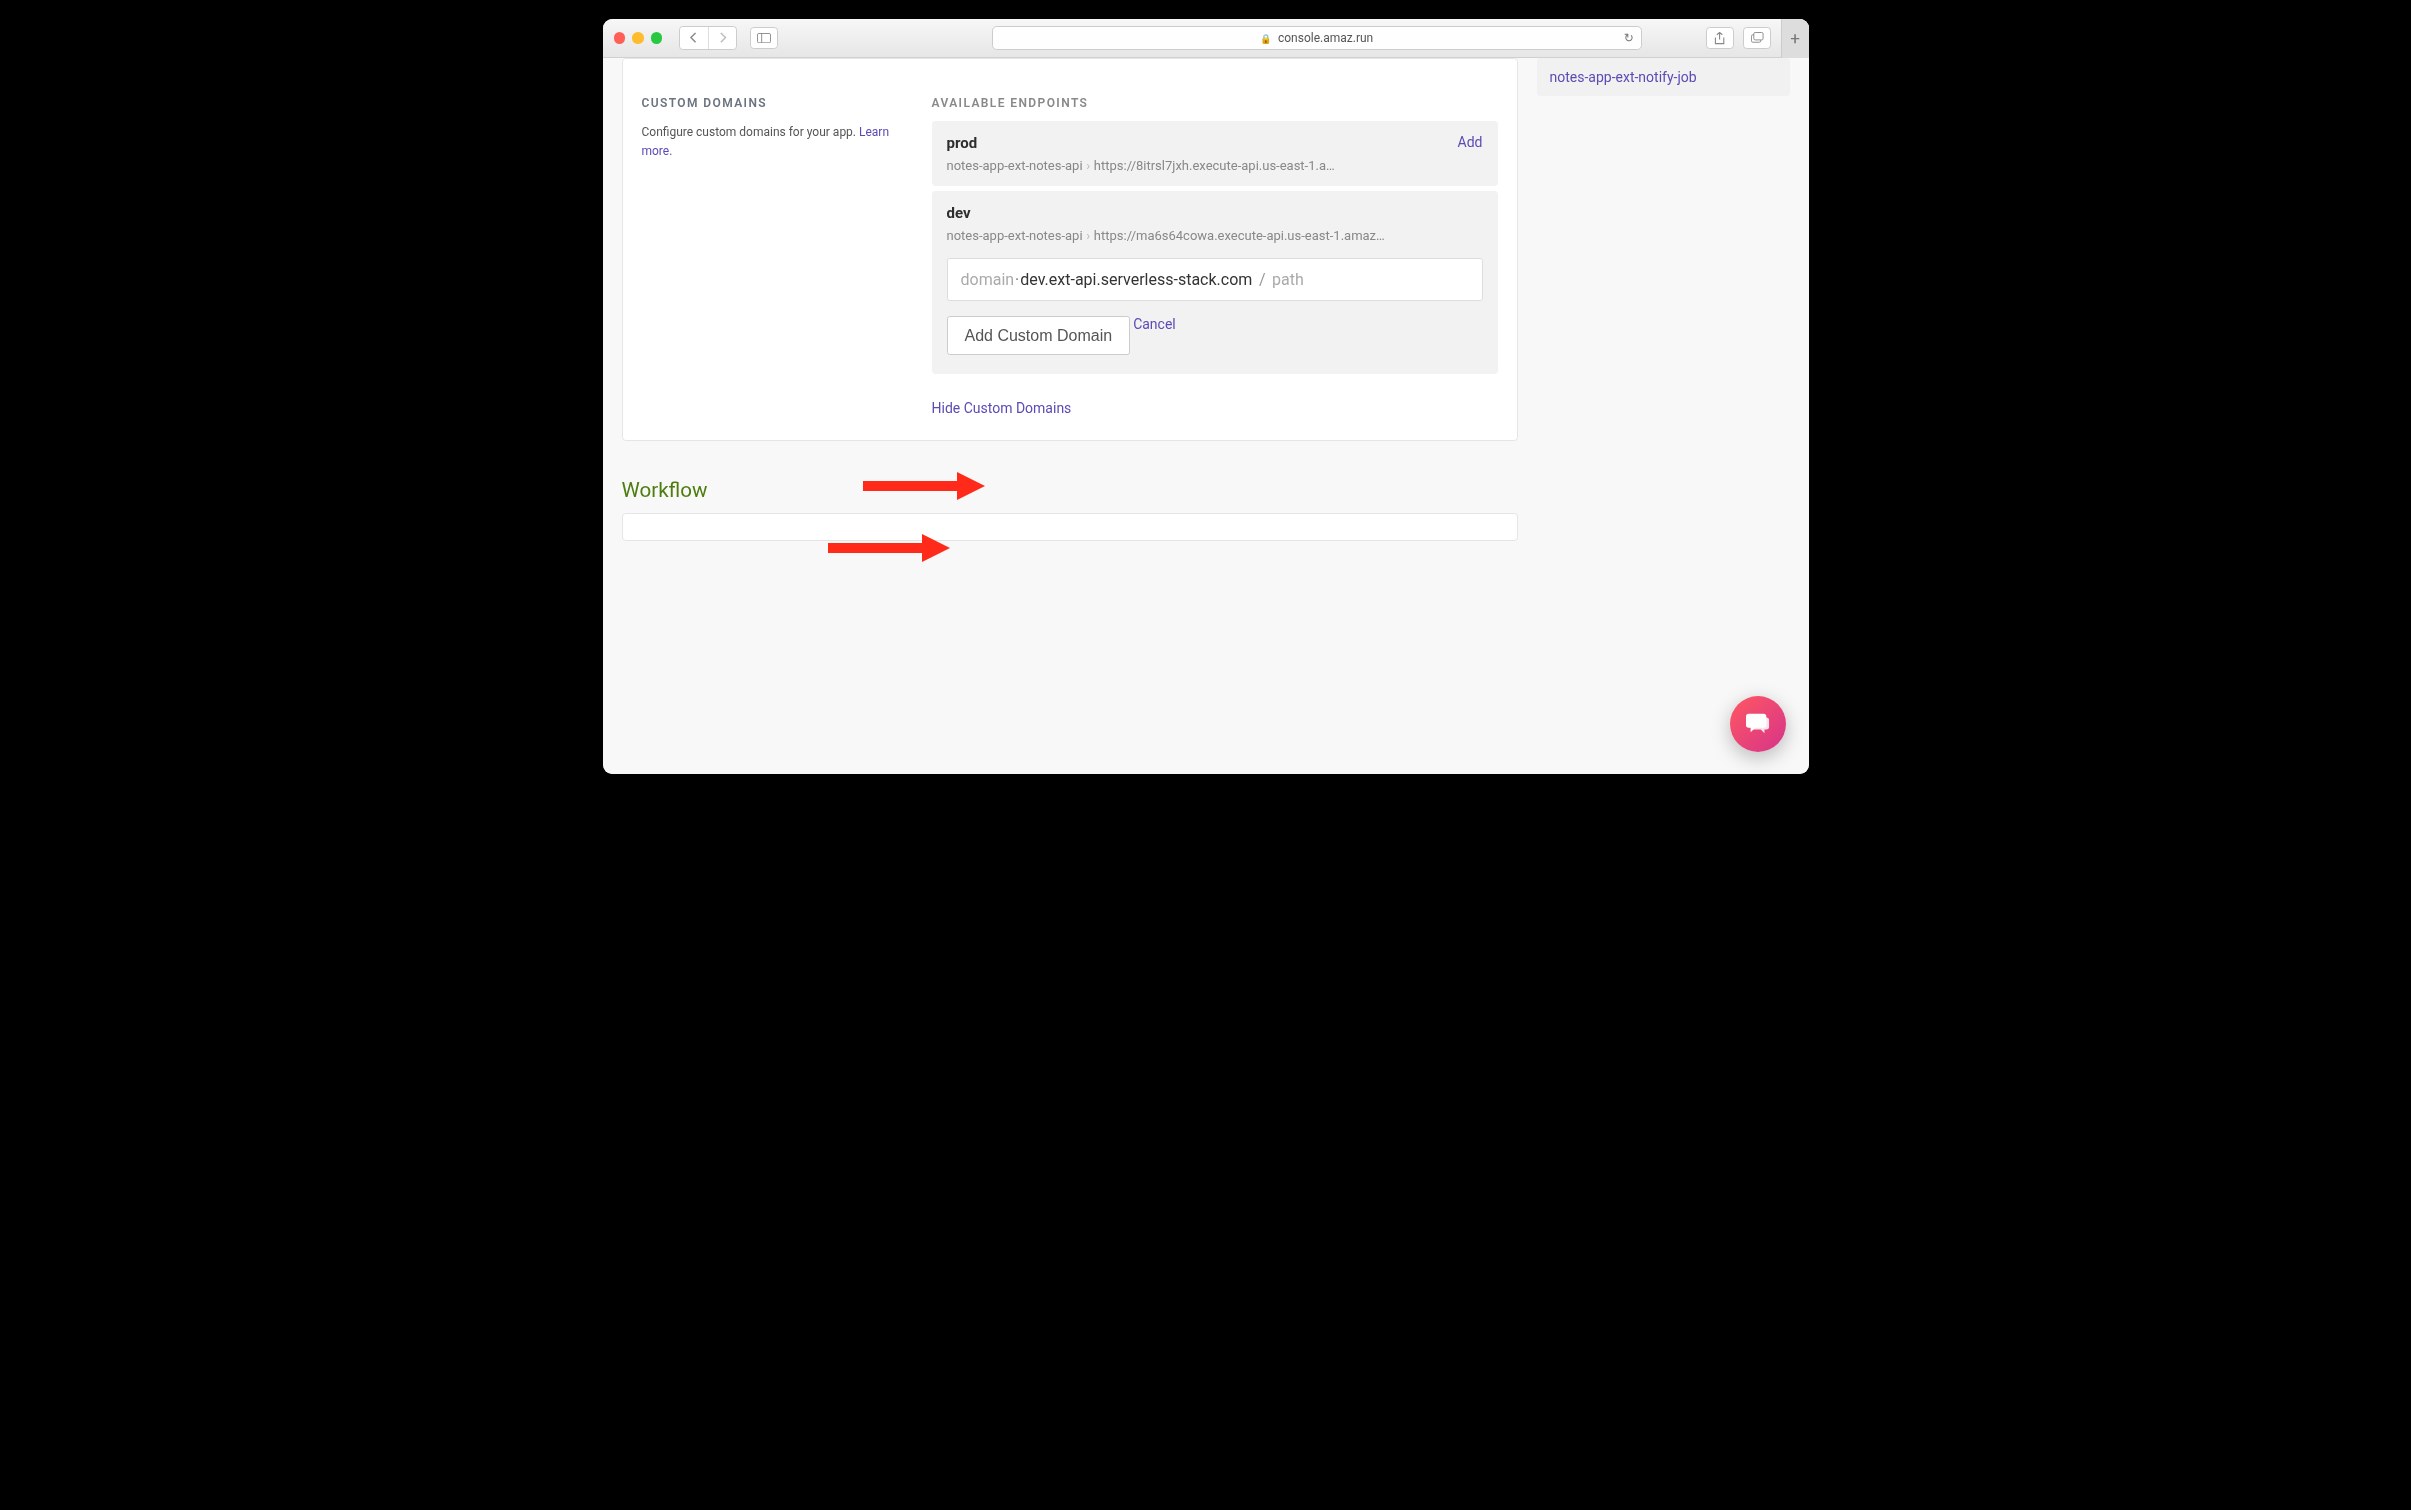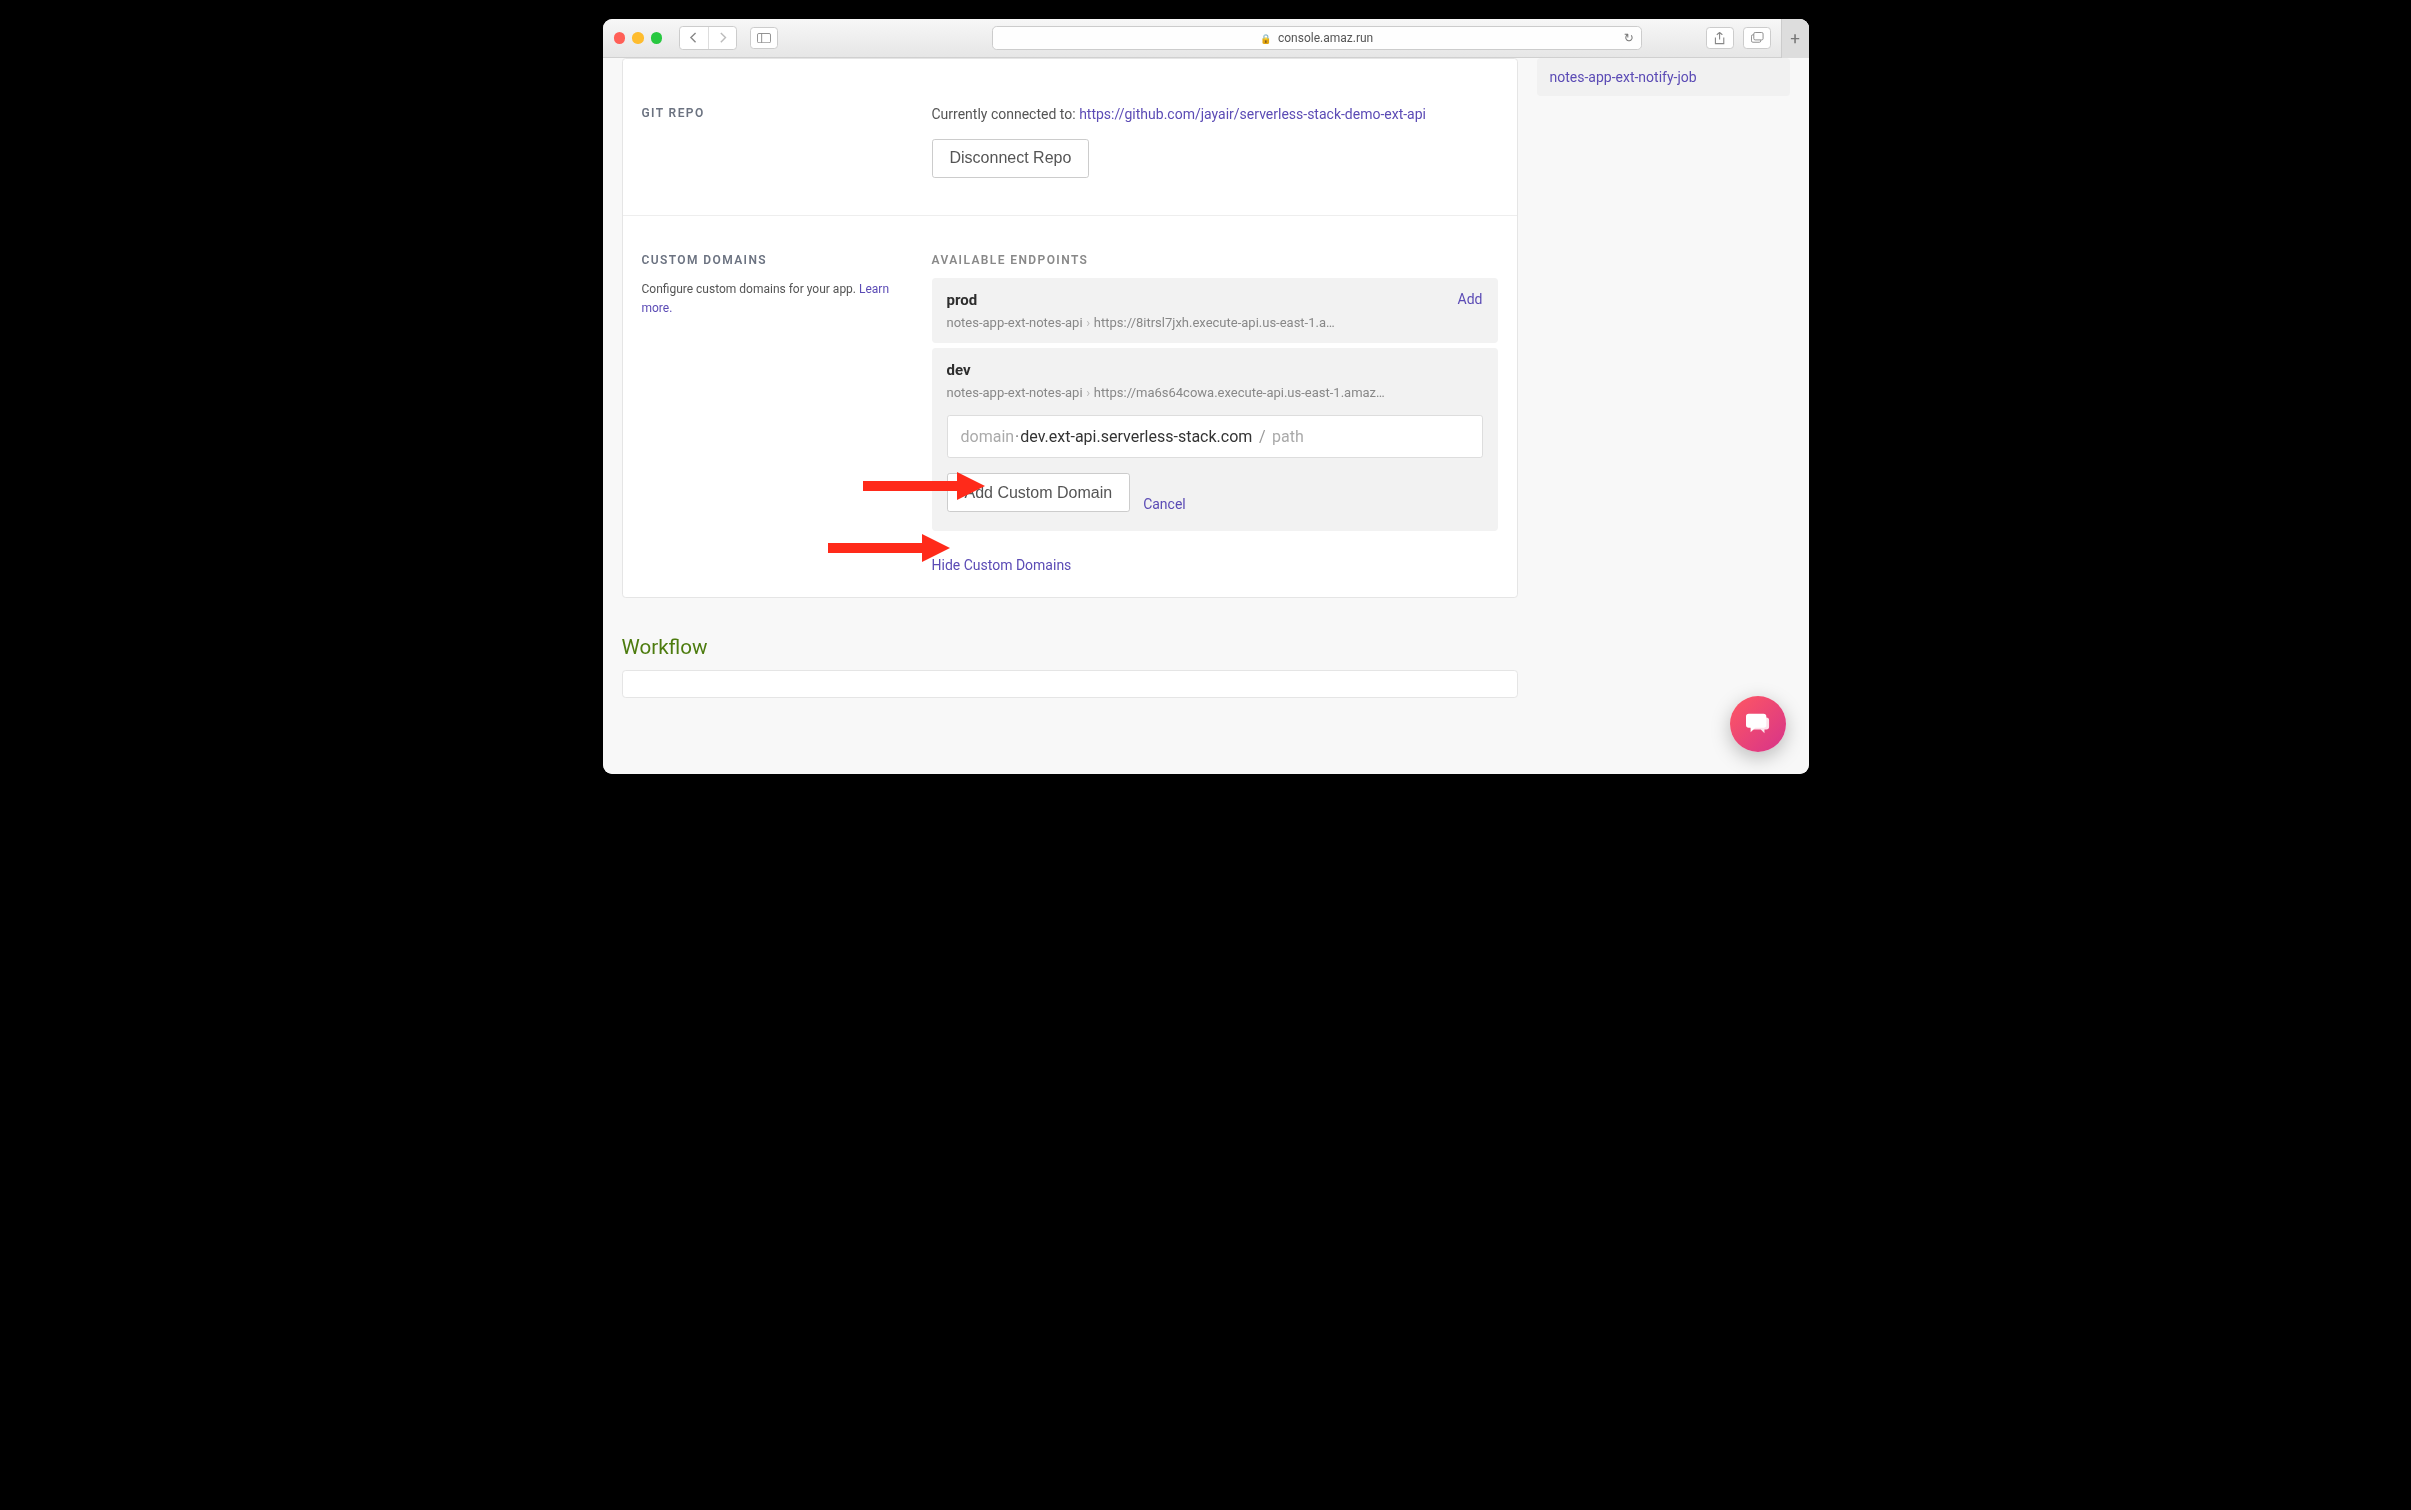--- a/index.html
+++ b/index.html
@@ -171,22 +171,22 @@
       gap: 1px;
       font-size: 16px;
       color: #aaa;
     }
     .domain-input-row .dot { color: #777; }
     .domain-text { color: #333; }
     .domain-slash { color: #999; padding: 0 5.6px; }
     .domain-actions {
       margin-top: 15px;
       display: flex;
-      align-items: flex-end;
-      gap: 13px;
+      align-items: flex-start;
+      gap: 3px;
     }
     .cancel-link { color: #5b4bb5; font-size: 14px; cursor: pointer; }
     .hide-link {
       color: #5b4bb5; font-size: 14px; margin-top: 20.6px; display: inline-block; cursor: pointer;
     }
     .workflow-title {
       font-size: 20.6px;
       font-weight: 400;
       color: #4d7c0f;
       margin-top: 37px;
@@ -288,31 +288,20 @@
       </div>
       <div class="new-tab-btn">+</div>
     </div>
   </div>
 
   <div class="page">
     <div class="content">
       <div class="main-col">
         <div class="settings-card">
 
-          <div class="settings-section" style="padding-top: 47px;">
-            <div class="section-left">
-              <div class="section-title">GIT REPO</div>
-            </div>
-            <div class="section-right">
-              <div class="repo-line">
-                <span>Currently connected to: </span><a href="#">https://github.com/jayair/serverless-stack-demo-ext-api</a>
-              </div>
-              <button class="btn">Disconnect Repo</button>
-            </div>
-          </div>
 
           <div class="settings-section" style="padding-bottom: 22.5px;">
             <div class="section-left">
               <div class="section-title">CUSTOM DOMAINS</div>
               <div class="section-desc">
                 <span>Configure custom domains for your app. </span><a href="#">Learn more.</a>
               </div>
             </div>
             <div class="section-right">
               <div class="subheading">AVAILABLE ENDPOINTS</div>

